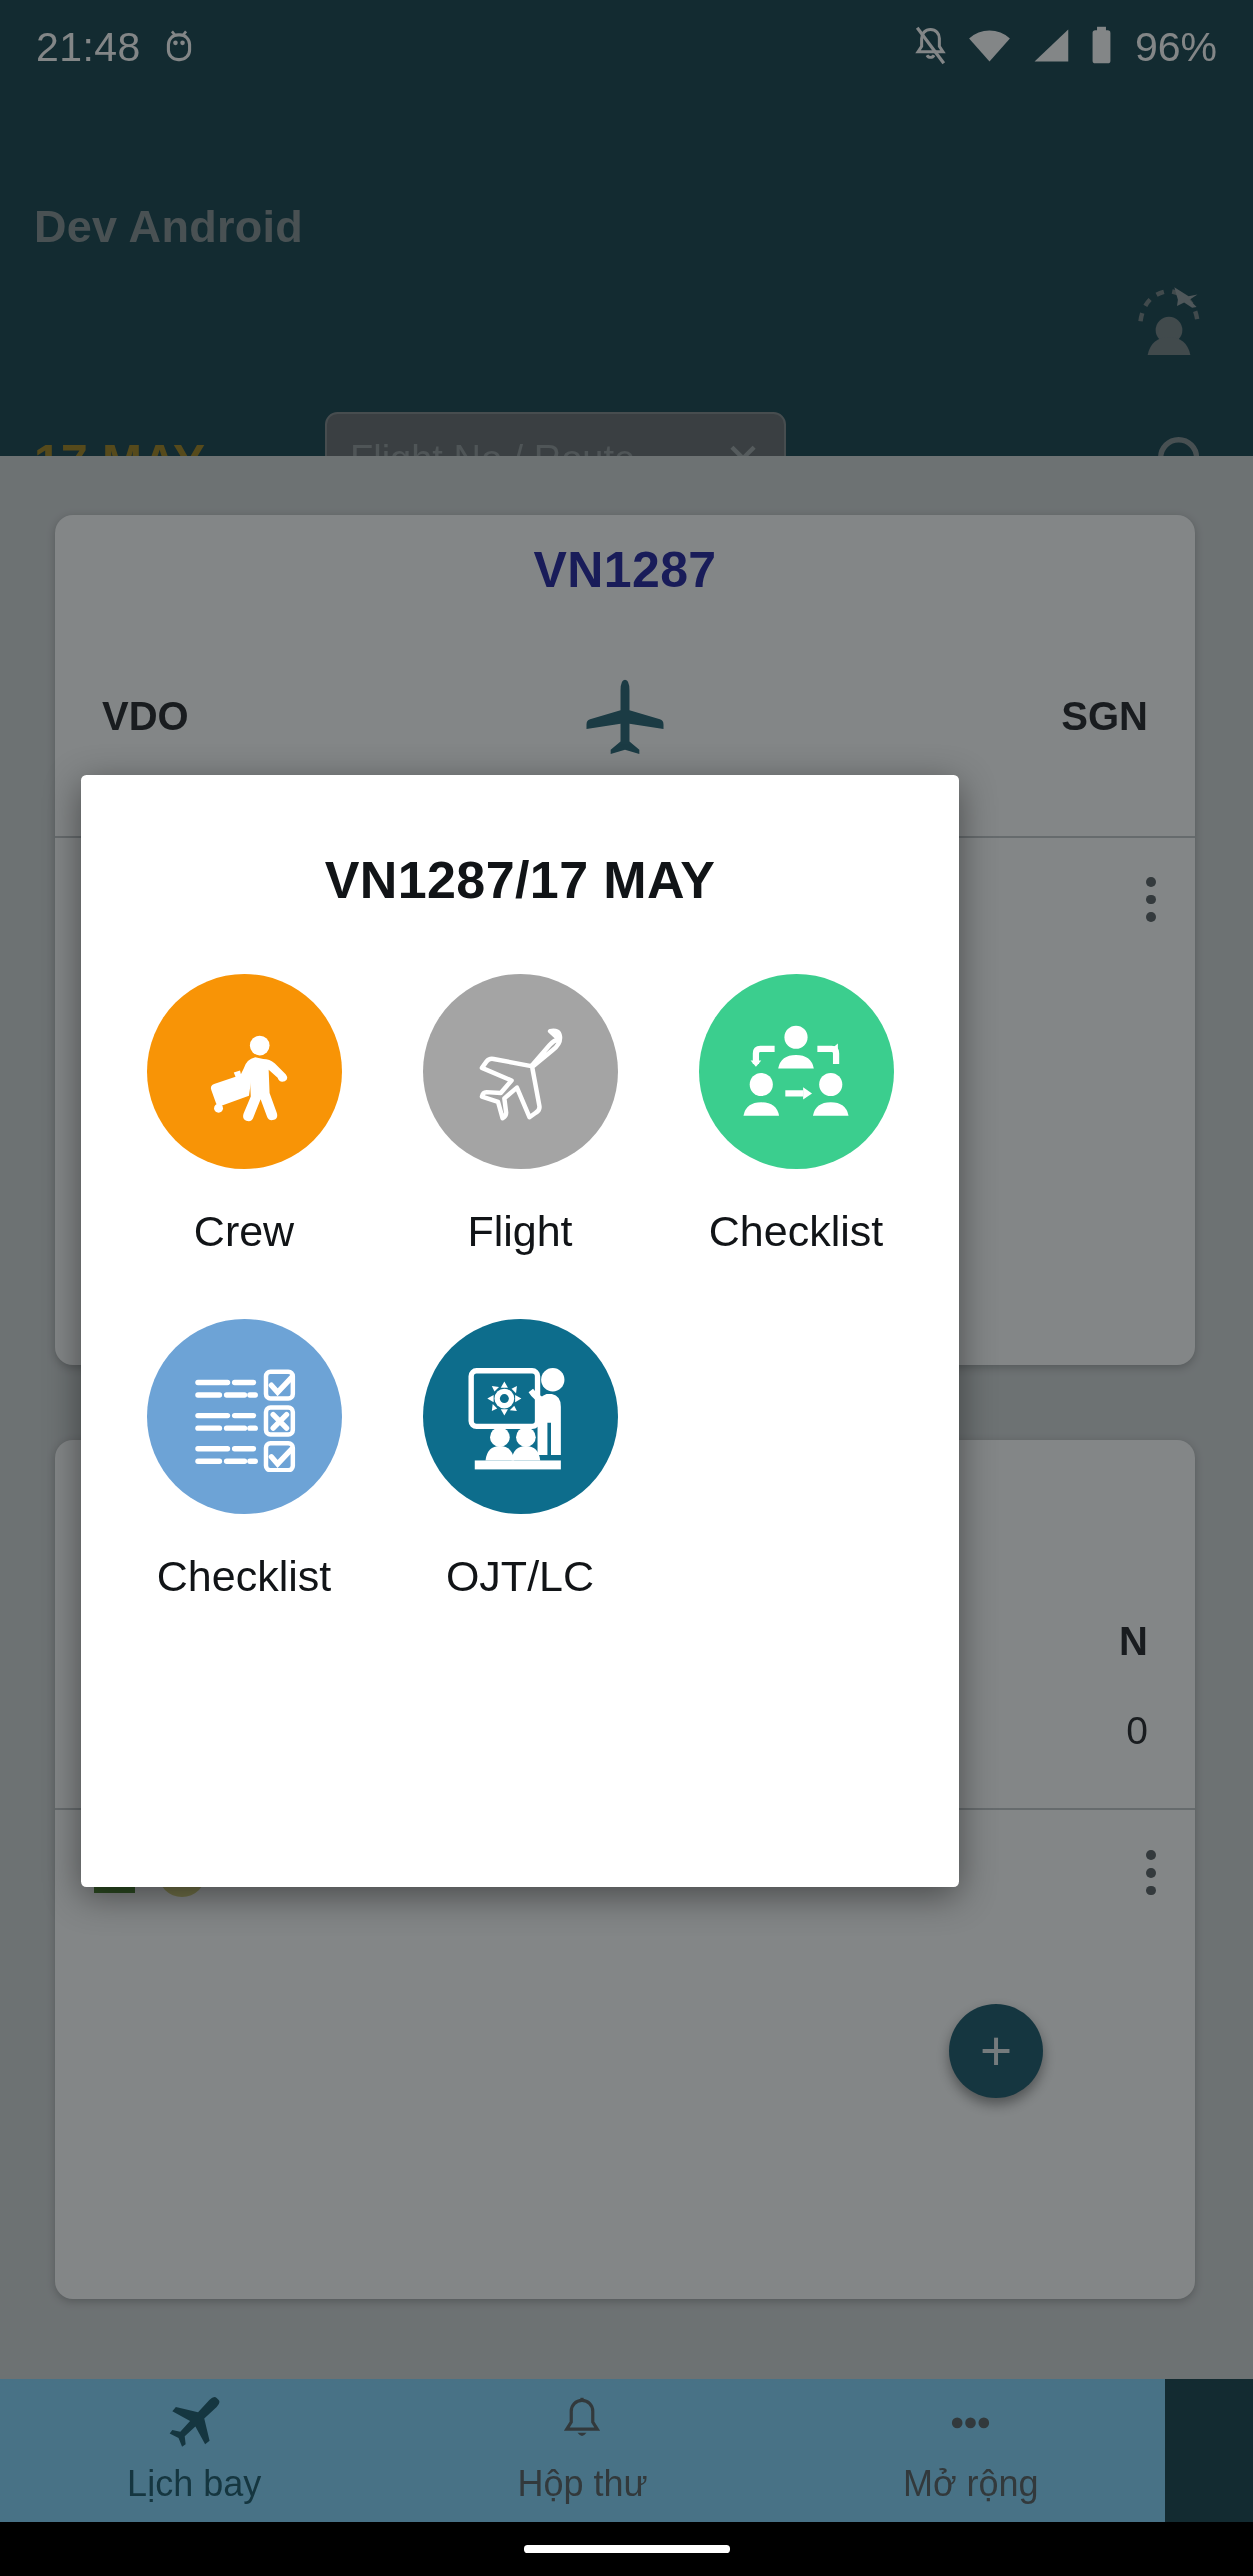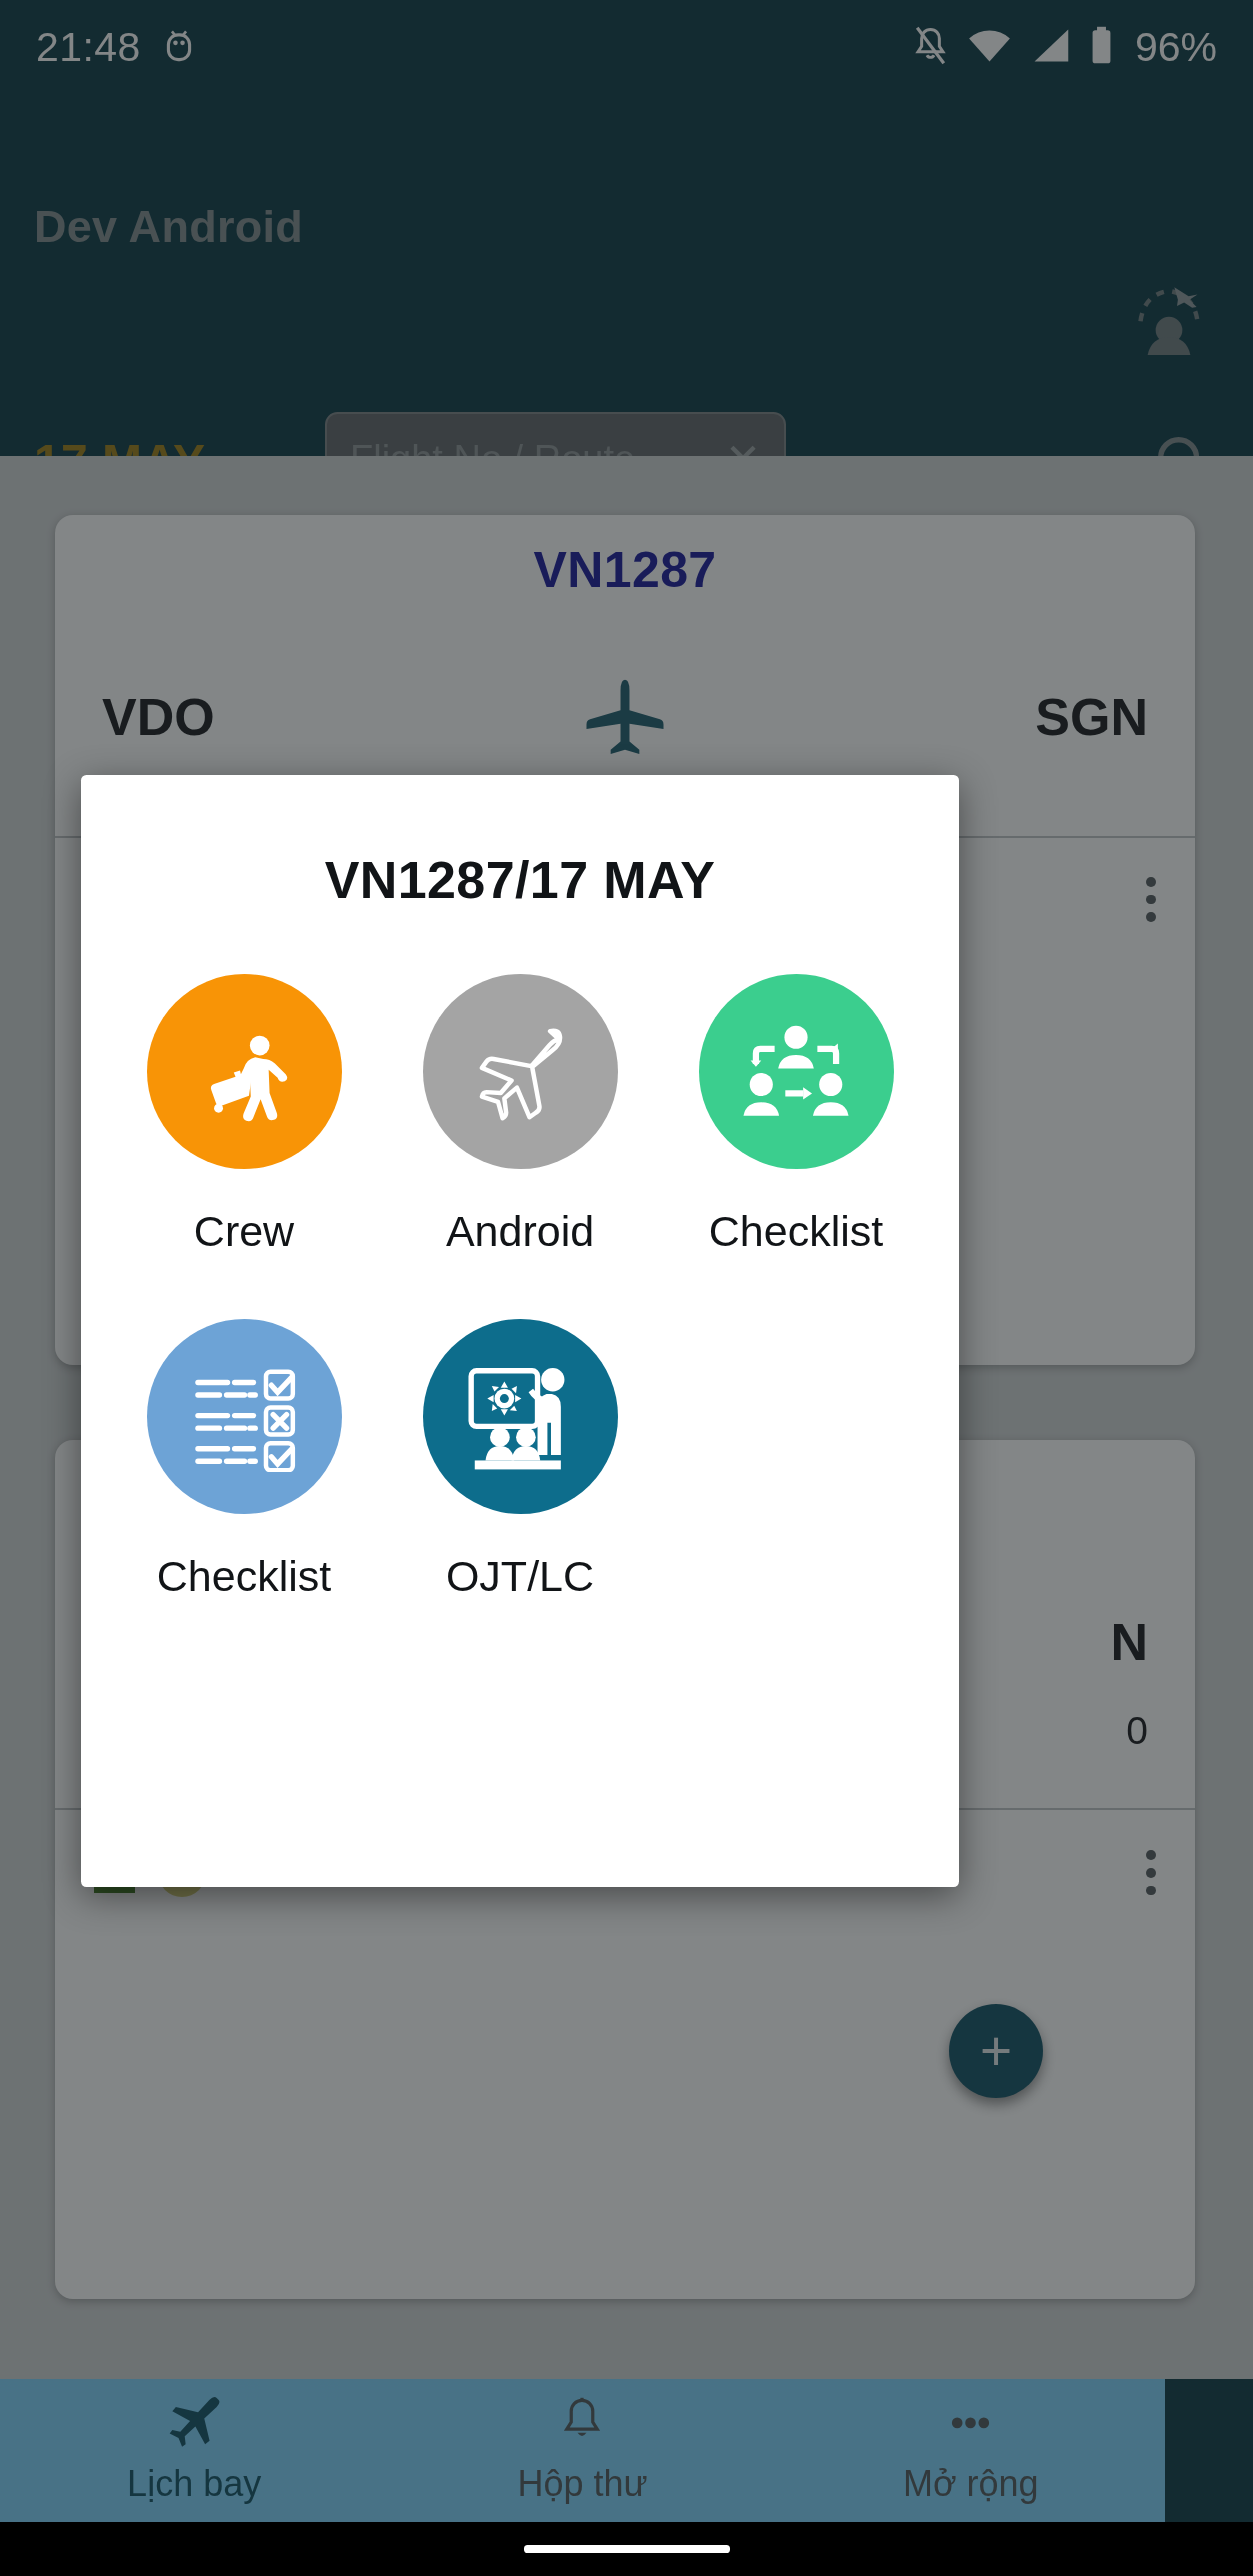--- a/index.html
+++ b/index.html
@@ -91,21 +91,21 @@
   .card-flight {
     text-align:center; color:#15169a;
     font-size:50px; font-weight:700;
     padding-top:26px; letter-spacing:0.4px;
   }
   .card-route {
     display:flex; align-items:center;
     padding:79px 47px 0 47px;
   }
   .route-port {
-    font-size:52px; font-weight:700; color:#14161a;
+    font-size:40px; font-weight:700; color:#14161a;
     width:268px;
   }
   .route-port.right { text-align:right; }
   .route-mid { flex:1; display:flex; justify-content:center; }
   .card-times {
     display:flex; align-items:center;
     padding:27px 47px 0 47px;
   }
   .time-val { font-size:39px; color:#14161a; width:268px; }
   .time-val.right { text-align:right; }
@@ -389,21 +389,21 @@
         </div>
         <div class="cell-label">Crew</div>
       </div>
 
       <div class="grid-cell">
         <div class="cell-circle" style="background:#a4a4a4">
           <svg width="113" height="113" viewBox="0 0 126 126">
             <path d="M96 18 q10 -2 11 6 q1 8 -8 15 l-23 19 l8 43 q1 5 -4 8 l-7 5 l-14 -33 l-14 12 l2 16 q0 4 -4 6 l-5 -18 l-18 -6 q1 -5 5 -5 l16 1 l12 -14 l-33 -14 l5 -7 q3 -4 8 -3 l42 8 l20 -23 q5 -6 11 -7 z" fill="none" stroke="#ffffff" stroke-width="5" stroke-linejoin="round"></path>
           </svg>
         </div>
-        <div class="cell-label">Android</div>
+        <div class="cell-label">Flight</div>
       </div>
 
       <div class="grid-cell">
         <div class="cell-circle" style="background:#3bce8e">
           <svg width="114" height="114" viewBox="0 0 128 128">
             <circle cx="64" cy="25" r="13" fill="#fff"></circle>
             <path d="M44 60 q3 -15 20 -15 q17 0 20 15 z" fill="#fff"></path>
             <circle cx="25" cy="78" r="13" fill="#fff"></circle>
             <path d="M5 113 q3 -15 20 -15 q17 0 20 15 z" fill="#fff"></path>
             <circle cx="103" cy="78" r="13" fill="#fff"></circle>

